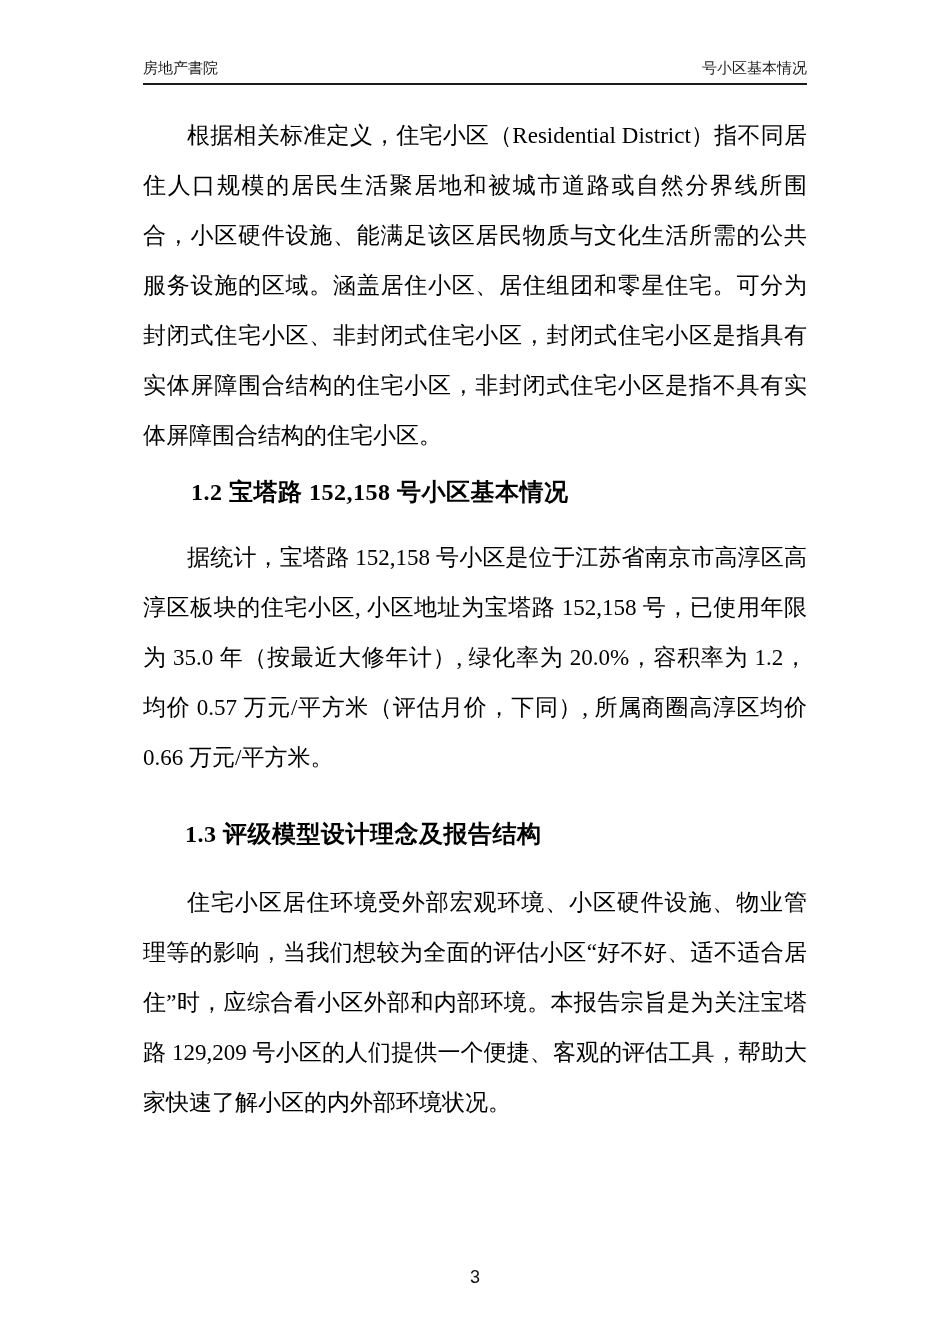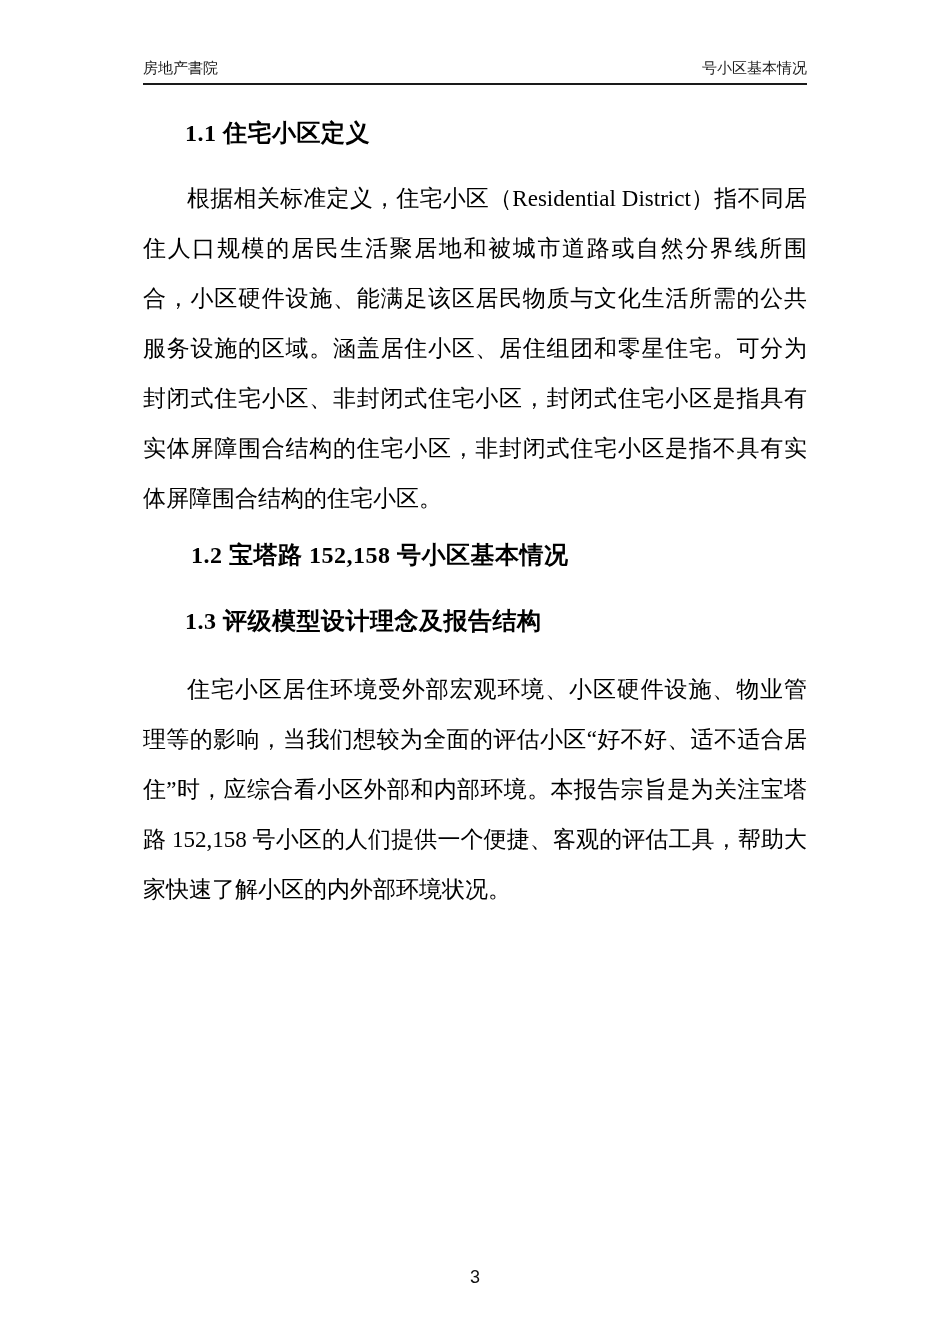--- a/index.html
+++ b/index.html
@@ -78,27 +78,27 @@
 
 <div class="page">
   <div class="content">
 
     <div class="doc-header">
       <span>房地产書院</span>
       <span>号小区基本情况</span>
     </div>
 
 
-    <h2 class="section-heading sh-1">1.1 住宅小区定义</h2>
 
     <p class="body-para bp-1">根据相关标准定义，住宅小区（Residential District）指不同居住人口规模的居民生活聚居地和被城市道路或自然分界线所围合，小区硬件设施、能满足该区居民物质与文化生活所需的公共服务设施的区域。涵盖居住小区、居住组团和零星住宅。可分为封闭式住宅小区、非封闭式住宅小区，封闭式住宅小区是指具有实体屏障围合结构的住宅小区，非封闭式住宅小区是指不具有实体屏障围合结构的住宅小区。</p>
 
     <h2 class="section-heading sh-2">1.2 宝塔路 152,158 号小区基本情况</h2>
 
+    <p class="body-para bp-2">据统计，宝塔路 152,158 号小区是位于江苏省南京市高淳区高淳区板块的住宅小区, 小区地址为宝塔路 152,158 号，已使用年限为 35.0 年（按最近大修年计）, 绿化率为 20.0%，容积率为 1.2，均价 0.57 万元/平方米（评估月价，下同）, 所属商圈高淳区均价 0.66 万元/平方米。</p>
 
     <h2 class="section-heading sh-3">1.3 评级模型设计理念及报告结构</h2>
 
-    <p class="body-para bp-3">住宅小区居住环境受外部宏观环境、小区硬件设施、物业管理等的影响，当我们想较为全面的评估小区“好不好、适不适合居住”时，应综合看小区外部和内部环境。本报告宗旨是为关注宝塔路 152,158 号小区的人们提供一个便捷、客观的评估工具，帮助大家快速了解小区的内外部环境状况。</p>
+    <p class="body-para bp-3">住宅小区居住环境受外部宏观环境、小区硬件设施、物业管理等的影响，当我们想较为全面的评估小区“好不好、适不适合居住”时，应综合看小区外部和内部环境。本报告宗旨是为关注宝塔路 129,209 号小区的人们提供一个便捷、客观的评估工具，帮助大家快速了解小区的内外部环境状况。</p>
 
   </div>
 
   <div class="page-footer">3</div>
 </div>
 
 </body></html>

